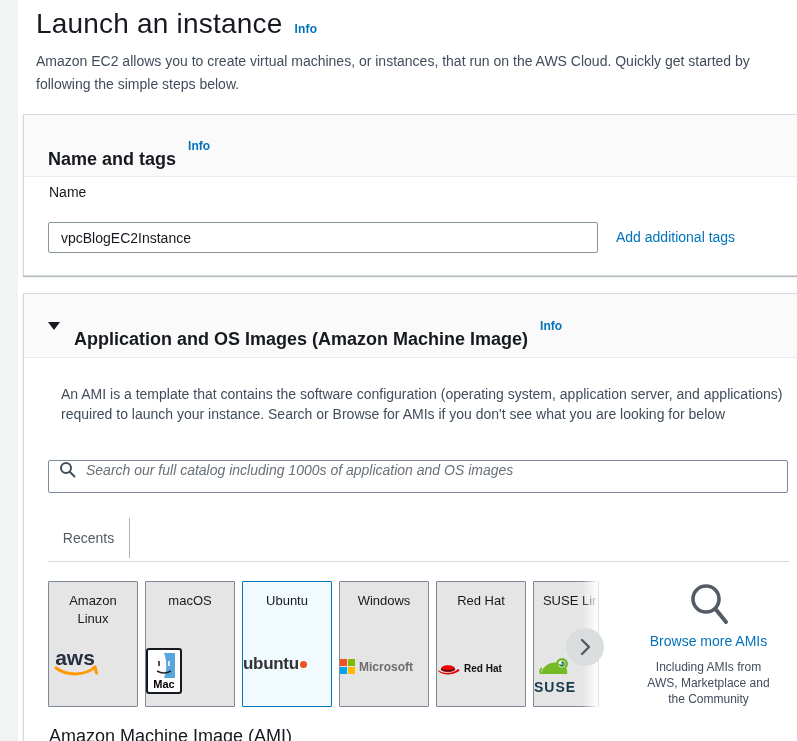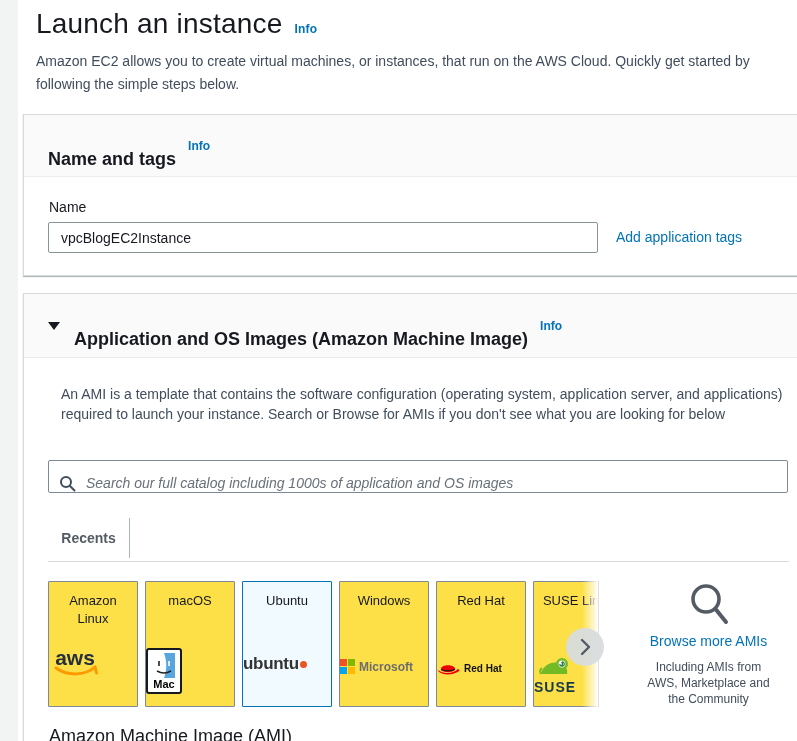--- a/index.html
+++ b/index.html
@@ -19,51 +19,51 @@
   
   .card{position:absolute;left:23px;width:788px;background:#fff;border:1px solid #d5dbdb;
         box-shadow:0 1px 1px 0 rgba(0,28,36,.3);}
   .card-header{background:#fafafa;border-bottom:1px solid #eaeded;display:flex;align-items:center;padding:0 24px;}
   .card-title{font-size:18px;font-weight:700;color:#16191f;margin-top:28px;}
   .caret{width:0;height:0;border-left:6px solid transparent;border-right:6px solid transparent;
          border-top:8px solid #16191f;margin-right:14px;cursor:pointer;}
 
   #card-name{top:114px;height:160px;}
   #card-name .card-header{height:61px;}
-  .name-label{position:absolute;left:25px;top:84px;font-size:14px;color:#16191f;}
+  .name-label{position:absolute;left:25px;top:69px;font-size:14px;color:#16191f;}
   .name-input{position:absolute;left:24px;top:107px;width:550px;height:31px;box-sizing:border-box;
               border:1px solid #879596;border-radius:2px;padding:0 12px;font-size:14px;color:#16191f;
               font-family:"Liberation Sans", sans-serif;background:#fff;}
   .add-tags{position:absolute;left:592px;top:114px;font-size:14px;color:#0073bb;text-decoration:none;cursor:pointer;}
 
   #card-ami{top:293px;height:460px;}
   #card-ami .card-header{height:63px;}
 
   .ami-desc{position:absolute;left:25px;top:78px;margin:12px;width:740px;font-size:14px;line-height:20px;color:#414d5c;}
 
   .search-box{position:absolute;left:24px;top:166px;width:740px;height:33px;box-sizing:border-box;
-              border:1px solid #7d8998;border-radius:2px;display:flex;align-items:flex-end;background:#fff;}
+              border:1px solid #7d8998;border-radius:2px;display:flex;align-items:flex-start;background:#fff;}
   .search-box svg{margin:0 8px 0 10px;flex:0 0 auto;}
   .search-input{border:none;outline:none;flex:1;font-size:14px;font-style:italic;color:#16191f;
                 font-family:"Liberation Sans", sans-serif;background:transparent;}
   .search-input::placeholder{color:#687078;font-style:italic;opacity:1;}
 
   
   .tabs{position:absolute;left:24px;top:224px;height:40px;display:flex;}
-  .tab{display:flex;align-items:center;justify-content:center;font-size:14px;font-weight:700;cursor:pointer;position:relative;}
+  .tab{display:flex;align-items:center;justify-content:center;font-size:14px;font-weight:400;cursor:pointer;position:relative;}
   .tab-recents{width:81px;color:#545b64;border-right:1px solid #aab7b8;}
   .tab-quick{width:125px;color:#0073bb;}
   .tab-quick::after{content:"";position:absolute;left:2px;right:0;bottom:-3px;height:4px;background:#16191f;}
   .tabs-rule{position:absolute;left:24px;top:267px;width:741px;height:1px;background:#d5dbdb;}
 
   
   .carousel-wrap{position:absolute;left:24px;top:287px;width:580px;height:126px;}
   .carousel{position:relative;width:550px;height:126px;overflow:hidden;border-right:1px solid #dde1e3;}
   .fade{position:absolute;right:0;top:0;width:16px;height:100%;background:linear-gradient(to right,rgba(255,255,255,0),#ffffff);z-index:2;}
-  .ami-card{position:absolute;top:0;width:90px;height:126px;box-sizing:border-box;background:#fde047;
+  .ami-card{position:absolute;top:0;width:90px;height:126px;box-sizing:border-box;background:#e5e5e5;
             border:1px solid #7d8998;border-radius:1px;cursor:pointer;}
   .ami-card.selected{border:1px solid #0073bb;background:#f1faff;}
   .ami-name{margin-top:10px;text-align:center;font-size:13px;line-height:18px;color:#16191f;padding:0 6px;}
   .ami-logo{position:absolute;left:0;right:16px;bottom:28px;display:flex;justify-content:flex-start;align-items:center;}
 
   
   .aws-logo text{font-family:"Liberation Sans",sans-serif;font-weight:700;fill:#252f3e;}
   
   .mac-box{display:flex;flex-direction:column;align-items:center;border:2px solid #16191f;border-radius:3px;
            padding:3px 5px 1px;background:#fff;}
@@ -102,21 +102,21 @@
   <p class="page-desc">Amazon EC2 allows you to create virtual machines, or instances, that run on the AWS Cloud. Quickly get started by following the simple steps below.</p>
 </div>
 
 <section class="card" id="card-name">
   <div class="card-header">
     <span class="card-title">Name and tags</span>
     <a class="info-link" href="#">Info</a>
   </div>
   <label class="name-label" for="name-input">Name</label>
   <input id="name-input" class="name-input" type="text" value="vpcBlogEC2Instance" style="">
-  <a class="add-tags" href="#">Add application tags</a>
+  <a class="add-tags" href="#">Add additional tags</a>
 </section>
 
 <section class="card" id="card-ami">
   <div class="card-header">
     <span class="caret"></span>
     <span class="card-title">Application and OS Images (Amazon Machine Image)</span>
     <a class="info-link" href="#">Info</a>
   </div>
 
   <p class="ami-desc">An AMI is a template that contains the software configuration (operating system, application server, and applications) required to launch your instance. Search or Browse for AMIs if you don't see what you are looking for below</p>

